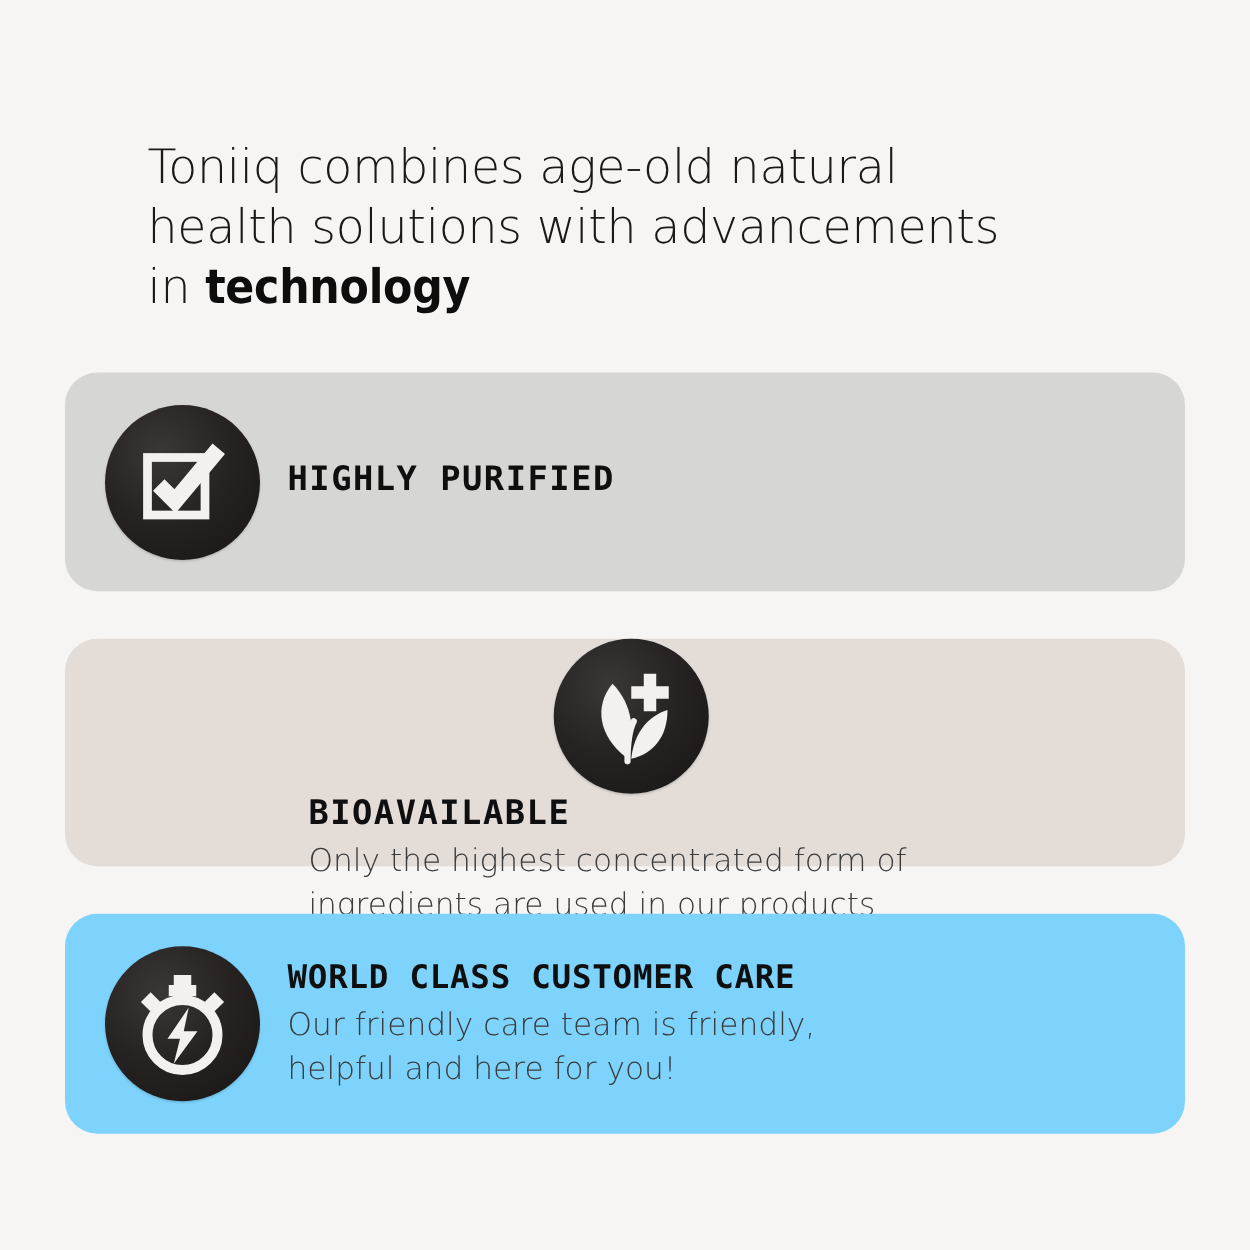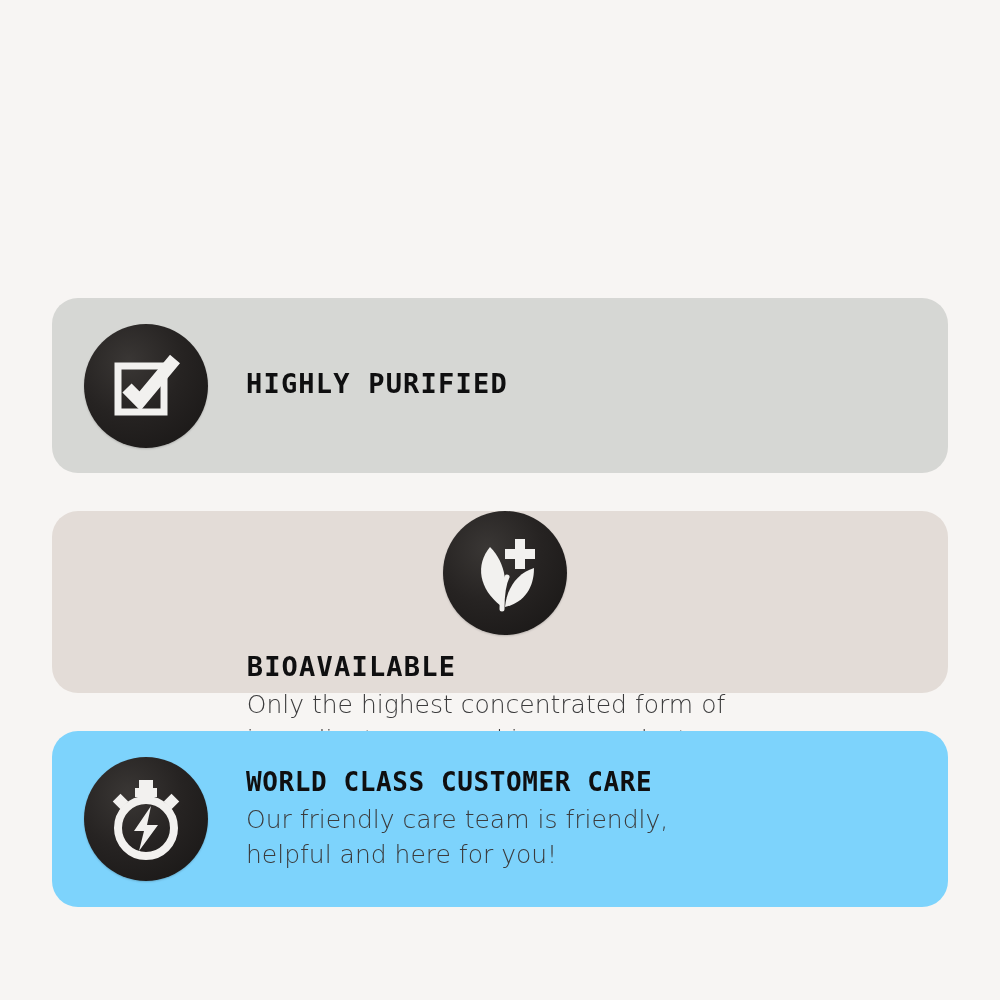--- a/index.html
+++ b/index.html
@@ -49,21 +49,20 @@
   }
 
   .card {
     position: relative;
     box-sizing: border-box;
     width: 896px;
     border-radius: 26px;
     display: flex;
     align-items: center;
     margin-bottom: 38px;
-    gap: 16px;
   }
   .card.c1 { height: 175px; background: #d6d7d4; }
   .card.c2 { height: 182px; background: #e3dcd7; flex-direction: column; }
   .card.c3 { height: 176px; background: #7dd3fc; }
 
   .icon-wrap {
     flex: 0 0 auto;
     width: 124px;
     height: 124px;
     margin-left: 32px;
@@ -103,20 +102,25 @@
     color: #3b3b3c;
     margin: 0;
     white-space: pre-line;
   }
 </style>
 </head>
 <body>
 
 <div class="page">
 
+  <h1 class="headline">
+    <span>Toniiq combines age-old natural</span><br>
+    <span>health solutions with advancements</span><br>
+    <span>in </span><span class="bold">technology</span>
+  </h1>
 
   <div class="cards">
 
     <div class="card c1">
       <div class="icon-wrap">
         <svg width="78" height="78" viewBox="0 0 78 78" aria-hidden="true">
           <rect x="11" y="19" width="46" height="46" fill="none" stroke="#f2f1ef" stroke-width="7"></rect>
           <path d="M20 41 L33 54 L68 12" fill="none" stroke="#f2f1ef" stroke-width="13" stroke-linecap="butt" stroke-linejoin="miter"></path>
         </svg>
       </div>

